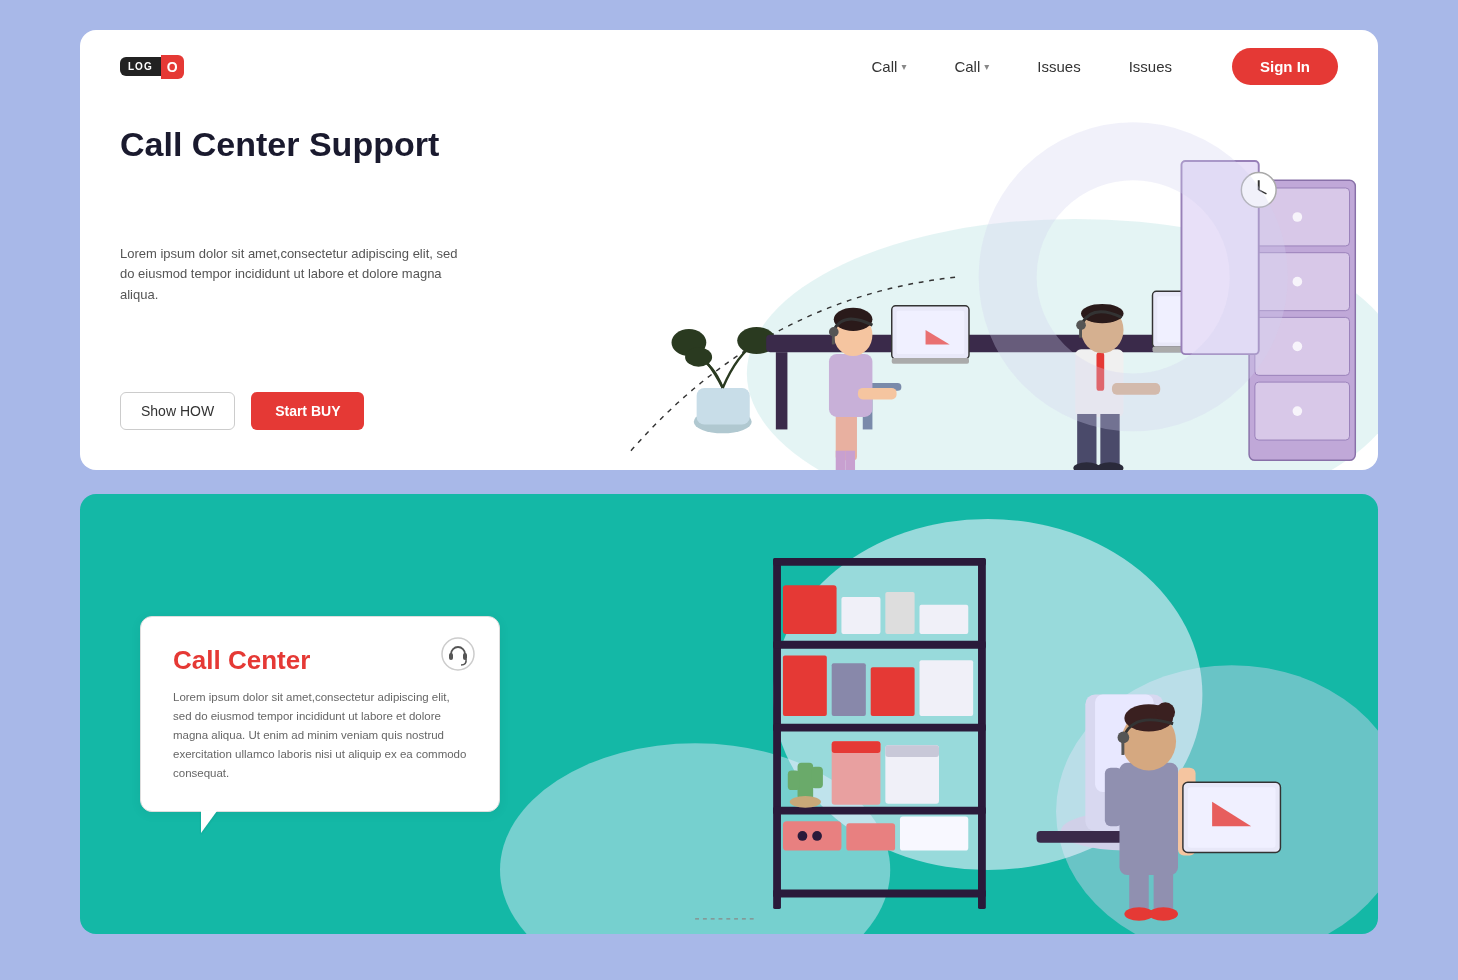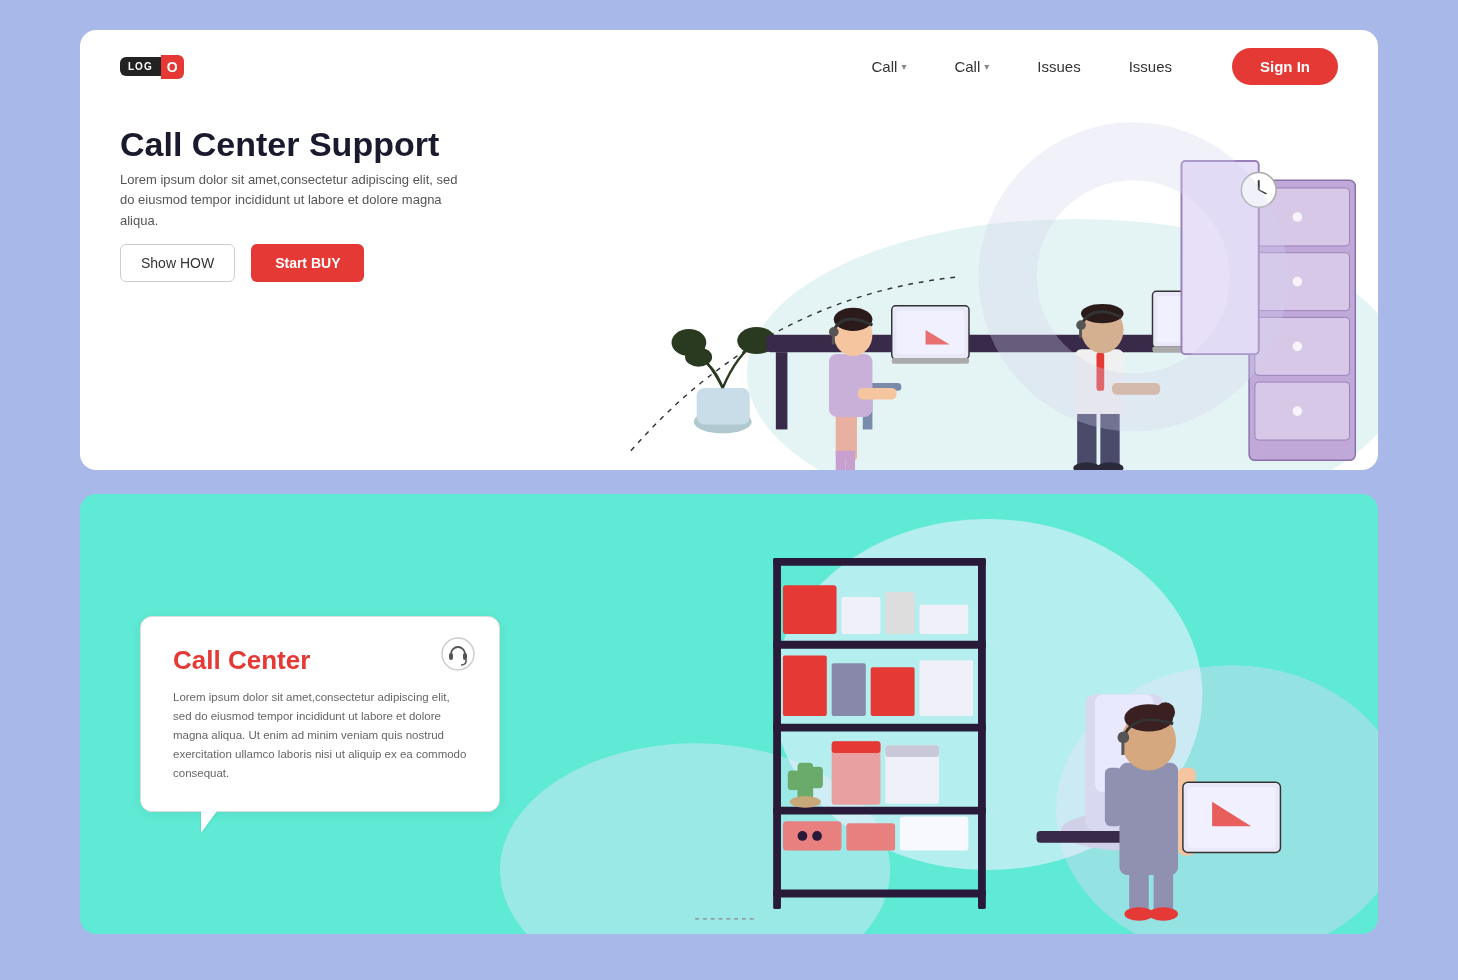--- a/index.html
+++ b/index.html
@@ -93,22 +93,22 @@
       display: flex;
       flex: 1;
       position: relative;
     }
     .hero-text {
       padding: 20px 40px 40px 40px;
       width: 480px;
       flex-shrink: 0;
       display: flex;
       flex-direction: column;
-      justify-content: flex-start;
-      gap: 4px;
+      justify-content: space-between;
+      gap: 20px;
       z-index: 5;
     }
     .hero-title {
       font-size: 34px;
       font-weight: 800;
       color: #1a1a2e;
       line-height: 1.25;
     }
     .hero-subtitle {
       font-size: 13px;
@@ -154,21 +154,21 @@
       position: absolute;
       right: 0;
       top: 0;
       width: 100%;
       height: 100%;
     }
 
     
     .section2 {
       width: 100%;
-      background: #5eead4;
+      background: #14b8a6;
       border-radius: 16px;
       overflow: hidden;
       position: relative;
       min-height: 440px;
       display: flex;
       align-items: center;
     }
 
     
     .chat-card {

